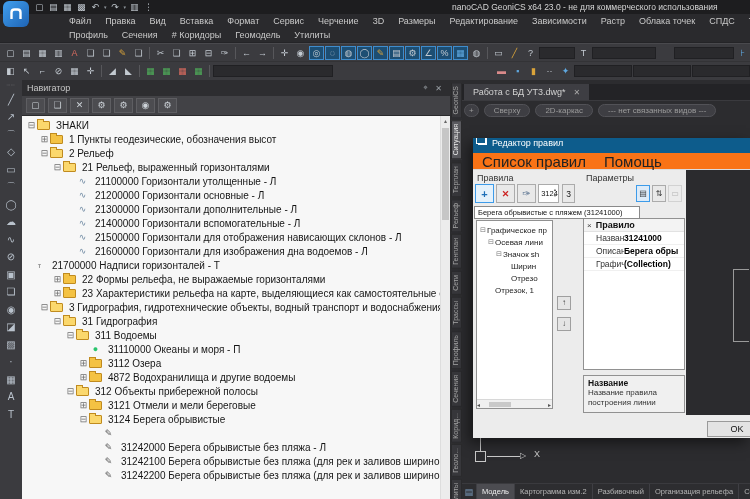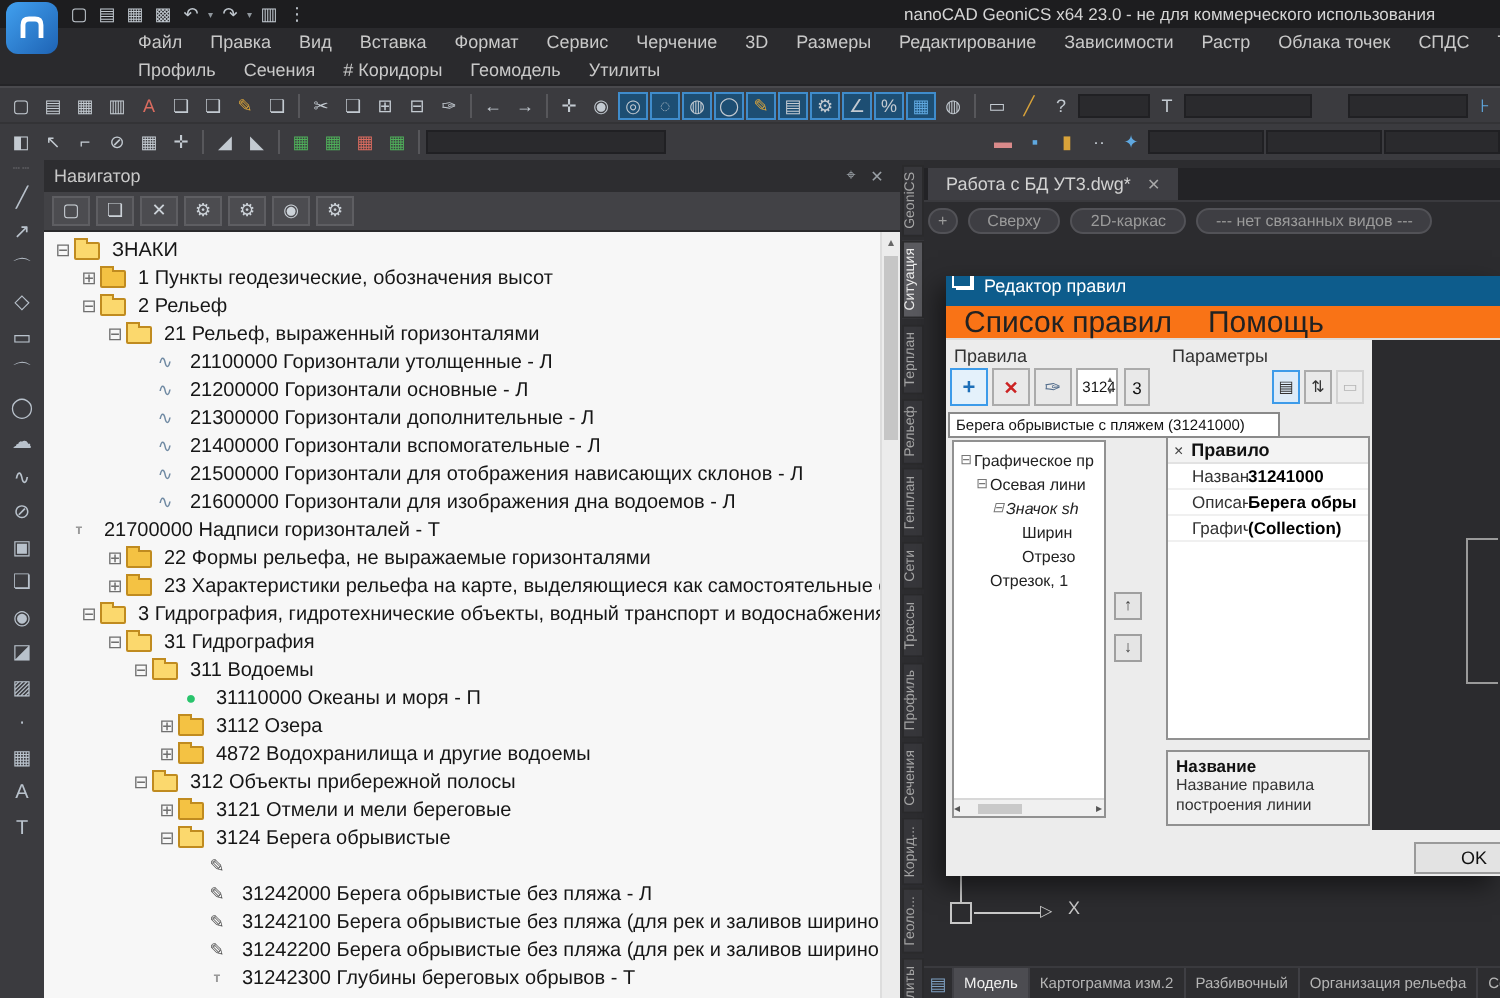--- a/index.html
+++ b/index.html
@@ -432,25 +432,20 @@
         <div class="trow" style="padding-left: 69px;">
           <span class="exp"></span>
           <span class="tico pencil">✎</span>
           <span class="tlab">31242100 Берега обрывистые без пляжа (для рек и заливов шириной на</span>
         </div>
         <div class="trow" style="padding-left: 69px;">
           <span class="exp"></span>
           <span class="tico pencil">✎</span>
           <span class="tlab">31242200 Берега обрывистые без пляжа (для рек и заливов шириной н</span>
         </div>
-        <div class="trow" style="padding-left: 69px;">
-          <span class="exp"></span>
-          <span class="tico text">т</span>
-          <span class="tlab">31242300 Глубины береговых обрывов - Т</span>
-        </div>
       </div>
   </div>
 
   <div id="sidestrip">
       <div class="vtab">GeoniCS</div>
       <div class="vtab act">Ситуация</div>
       <div class="vtab">Терплан</div>
       <div class="vtab">Рельеф</div>
       <div class="vtab">Генплан</div>
       <div class="vtab">Сети</div>
@@ -531,21 +526,21 @@
           <span class="are">▸</span>
         </div>
       <div class="rrow" style="padding-left: 2px;">
             <span class="rexp">⊟</span>
             <span>Графическое пр</span>
           </div>
           <div class="rrow" style="padding-left: 10px;">
             <span class="rexp">⊟</span>
             <span>Осевая лини</span>
           </div>
-          <div class="rrow" style="padding-left: 18px; font-style: italic;">
+          <div class="rrow" style="padding-left: 18px;">
             <span class="rexp">⊟</span>
             <span>Значок sh</span>
           </div>
           <div class="rrow" style="padding-left: 26px;">
             <span class="rexp"></span>
             <span>Ширин</span>
           </div>
           <div class="rrow" style="padding-left: 26px;">
             <span class="rexp"></span>
             <span>Отрезо</span>

